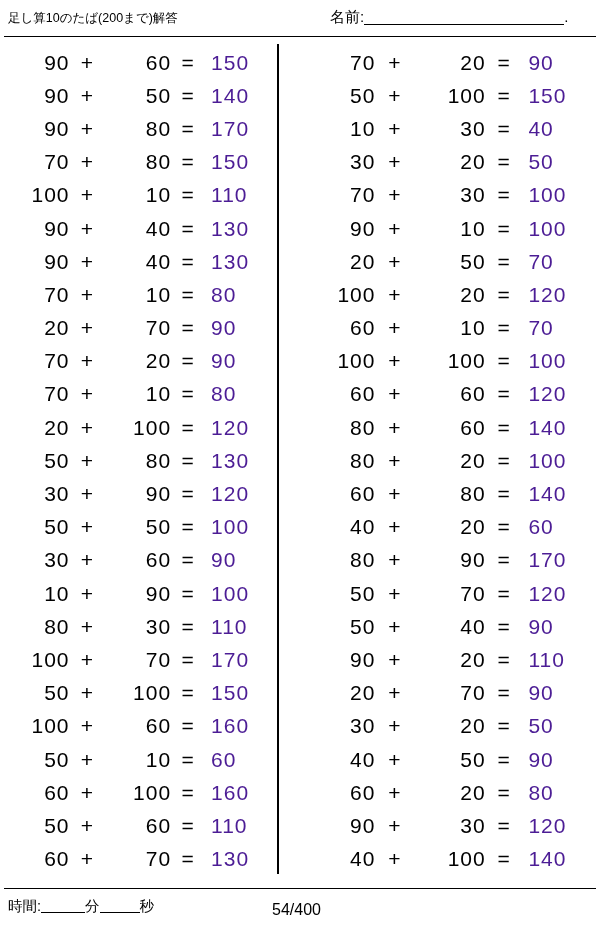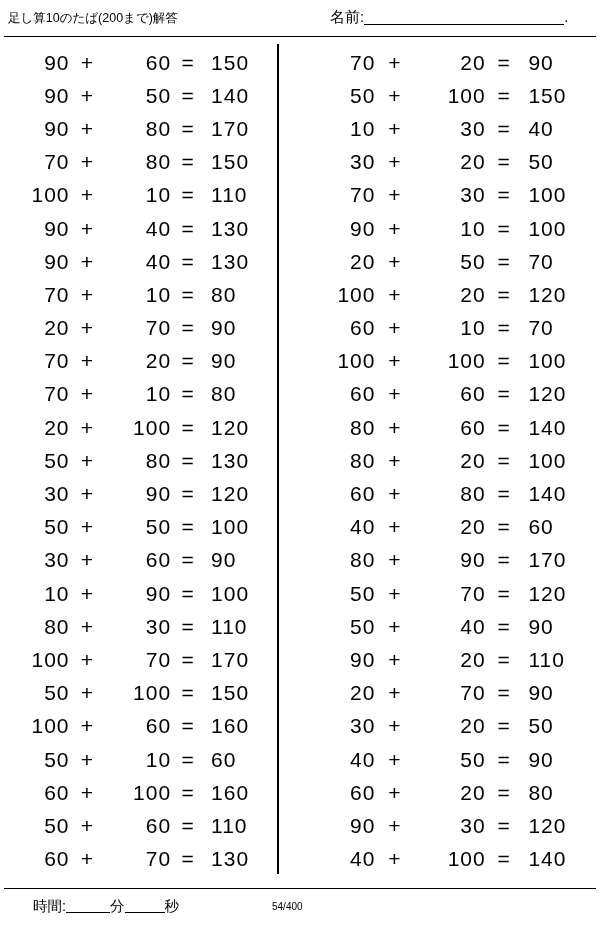--- a/index.html
+++ b/index.html
@@ -103,21 +103,21 @@
     letter-spacing: 1px;
   }
   .cell {
     text-align: right;
     white-space: nowrap;
   }
   .c-a { width: 78px; }
   .c-op { width: 40px; text-align: center; }
   .c-b { width: 74px; }
   .c-eq { width: 38px; text-align: center; }
-  .c-res { width: 74px; color: #000000; padding-left: 6px; text-align: left; }
+  .c-res { width: 74px; color: #4c1d95; padding-left: 6px; text-align: left; }
   
   .footer-rule {
     position: absolute;
     bottom: 46px;
     left: 4px;
     width: 592px;
     height: 1px;
     background: #000;
   }
   .footer {
@@ -126,41 +126,40 @@
     left: 0;
     width: 600px;
     height: 34px;
   }
   .time-area {
     position: absolute;
     left: 8px;
     top: 4px;
     font-size: 14.5px;
     white-space: nowrap;
-    margin-left: 25px;
   }
   .time-line {
     display: inline-block;
     width: 44px;
     border-bottom: 1.5px solid #000;
     height: 14px;
     vertical-align: -2px;
   }
   .time-line2 {
     display: inline-block;
     width: 40px;
     border-bottom: 1.5px solid #000;
     height: 14px;
     vertical-align: -2px;
   }
   .page-num {
     position: absolute;
     left: 272px;
     top: 8px;
-    font-size: 10px;
+    font-size: 16px;
   }
   .copyright {
     position: absolute;
     left: 340px;
     top: 8px;
     font-size: 12px;
     white-space: nowrap;
   }
 </style>
 </head>

